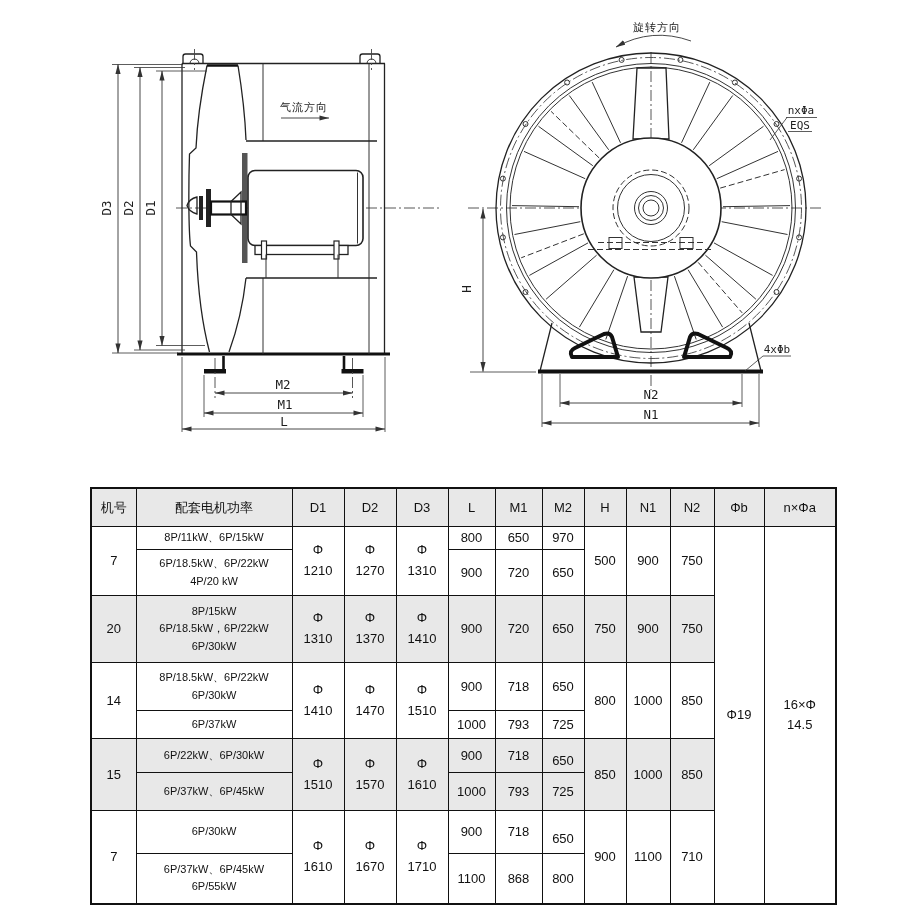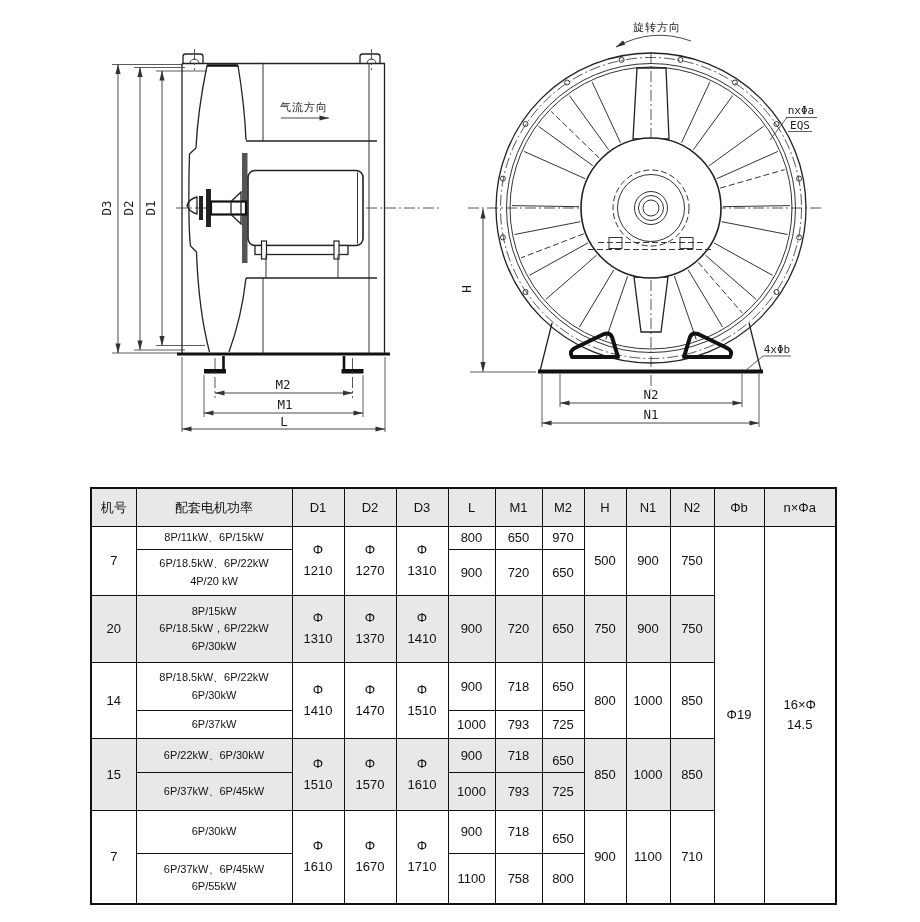--- a/index.html
+++ b/index.html
@@ -366,19 +366,19 @@
     <td>718</td>
     <td style="padding-top:14px">650</td>
     <td rowspan="2">900</td>
     <td rowspan="2">1100</td>
     <td rowspan="2">710</td>
   </tr>
   <tr style="height:50px">
     <td class="power">6P/37kW、6P/45kW
 6P/55kW</td>
     <td>1100</td>
-    <td>758</td>
+    <td>868</td>
     <td>800</td>
   </tr>
 </tbody>
     </table>
 
 </div>
 
 </body></html>

